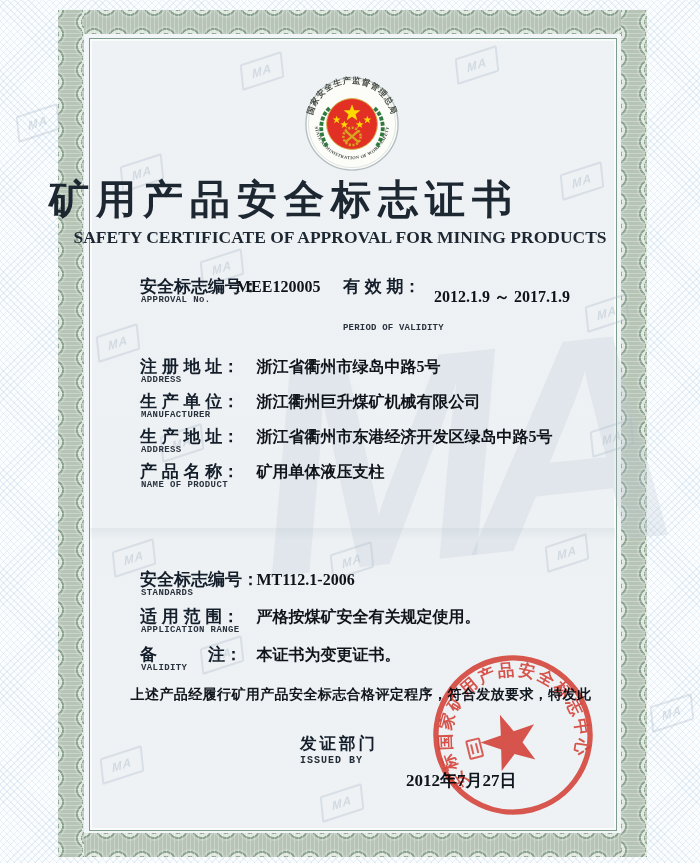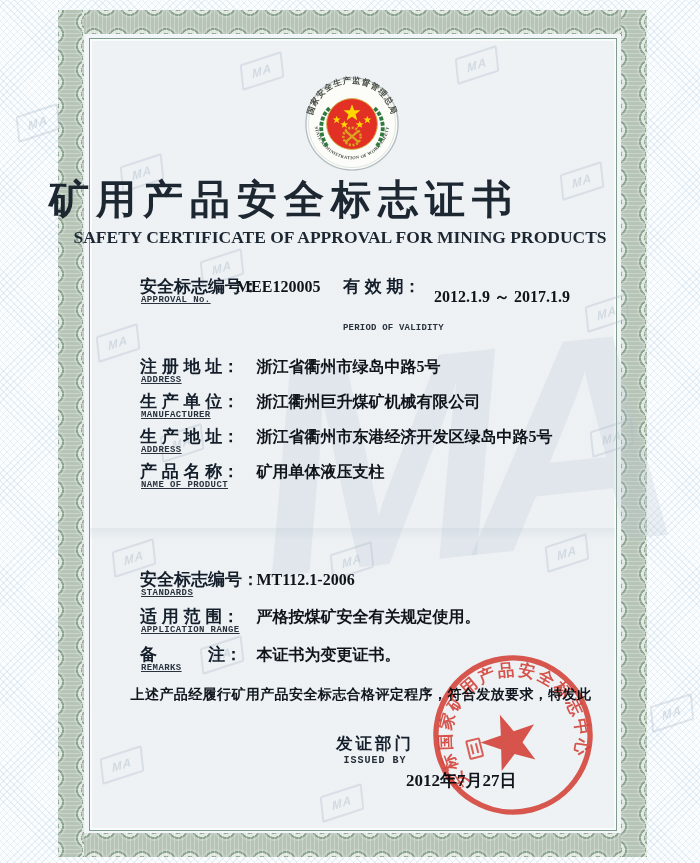--- a/index.html
+++ b/index.html
@@ -61,33 +61,33 @@
     font:900 40px/1 "Liberation Serif","DejaVu Serif",serif; letter-spacing:7px; color:#1d2732;
   }
   .subtitle{
     position:absolute; z-index:5; left:0; top:229px; width:660px; text-align:center;
     font:700 17.5px/1 "Liberation Serif","DejaVu Serif",serif; color:#1d2732;margin-left:10px;
   }
   
   .row{position:absolute; z-index:5; left:140px; white-space:nowrap;}
   .zh{display:inline-block; font:700 17px/1.2 "Liberation Sans", sans-serif; color:#141e2a; vertical-align:top;}
   .val{display:inline-block; font:600 16px/1.2 "Liberation Serif","DejaVu Serif",serif; color:#0f141b; vertical-align:top; margin-left:0;}
-  .en{position:absolute; left:1px; top:19px; font:700 9px/1 "Liberation Mono","DejaVu Sans Mono",monospace; letter-spacing:.4px; color:#2a333d;text-decoration:underline;}
+  .en{position:absolute; left:1px; top:19px; font:700 9px/1 "Liberation Mono","DejaVu Sans Mono",monospace; letter-spacing:.4px; color:#2a333d;}
   .zh-w{width:112px;}
   
   .ap-val{position:absolute; left:96px; top:0;}
   .ap-lab2{position:absolute; left:203px; top:0;}
   .ap-en2{position:absolute; left:203px; top:19px; font:700 9px/1 "Liberation Mono","DejaVu Sans Mono",monospace; letter-spacing:.2px; color:#2a333d;margin-top:28px;}
   .ap-val2{position:absolute; left:294px; top:10px;font-family:Liberation Serif, serif;}
   
   .statement{position:absolute; z-index:5; left:104px; top:686px; width:492px;
     font:600 14px/17.5px "Liberation Serif","DejaVu Serif",serif; color:#10161d; letter-spacing:.4px;text-align:center;}
   .statement .l1{text-indent:22px; white-space:nowrap;}
   .statement .l2{white-space:nowrap;}
-  .issueblock{position:absolute; z-index:5; left:300px; top:735px; width:150px; text-align:center;}
+  .issueblock{position:absolute; z-index:5; left:300px; top:735px; width:150px; text-align:left;}
   .issueblock .zh2{font:700 16.5px/1 "Liberation Sans", sans-serif; letter-spacing:3px;}
   .issueblock .en2{margin-top:4px; font:700 10px/1 "Liberation Mono","DejaVu Sans Mono",monospace; letter-spacing:1px; color:#232d37;}
   .date{position:absolute; z-index:5; left:406px; top:772px; font:700 17px/1 "Liberation Serif","DejaVu Serif",serif; color:#10161d;}
   
   .seal{position:absolute; z-index:6; left:428px; top:650px; width:170px; height:170px;
     transform:rotate(-14deg); opacity:.92; mix-blend-mode:multiply;}
 </style>
 </head>
 <body>
 
@@ -188,21 +188,21 @@
     <span class="en">STANDARDS</span>
   </div>
   <div class="row" style="top:607px">
     <span class="zh zh-w">适 用 范 围：</span>
     <span class="val">严格按煤矿安全有关规定使用。</span>
     <span class="en">APPLICATION RANGE</span>
   </div>
   <div class="row" style="top:645px">
     <span class="zh zh-w">备　　　注：</span>
     <span class="val">本证书为变更证书。</span>
-    <span class="en">REMARKS</span>
+    <span class="en">VALIDITY</span>
   </div>
 
   <div class="statement">
     <div class="l1">上述产品经履行矿用产品安全标志合格评定程序，符合发放要求，特发此</div>
   </div>
 
   <div class="issueblock">
     <div class="zh2">发证部门</div>
     <div class="en2">ISSUED BY</div>
   </div>

